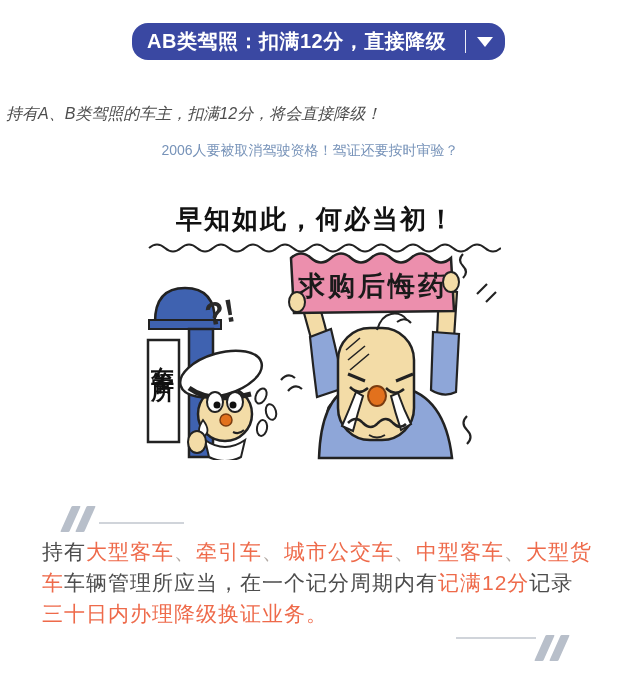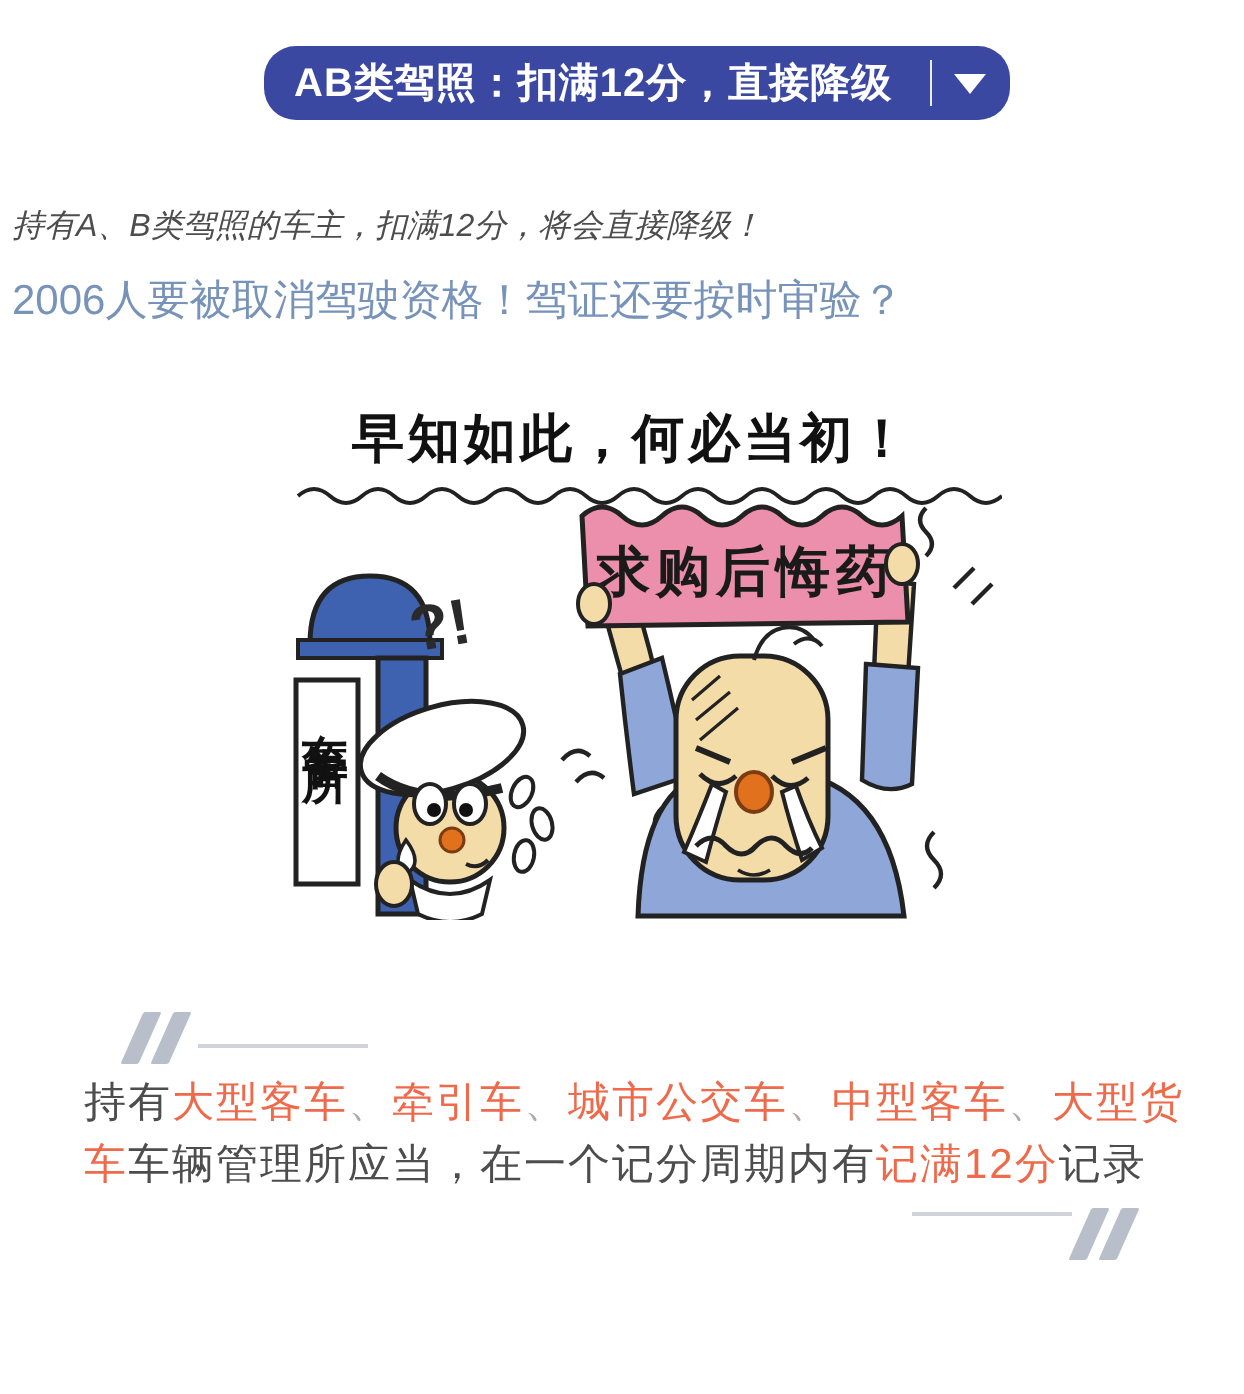--- a/index.html
+++ b/index.html
@@ -16,21 +16,21 @@
     border-radius:16px;
     color:#fff; font-weight:bold; font-size:20px;
     padding:0 12px 0 15px;
     cursor:pointer;
   }
   .banner-label { flex:1; letter-spacing:.5px; white-space:nowrap; }
   .banner-divider { width:1px; height:23px; background:rgba(255,255,255,.9); margin:0 11px 0 4px; flex:none; }
   .banner-caret { width:0; height:0; border-left:8px solid transparent; border-right:8px solid transparent; border-top:10px solid #fff; flex:none; }
 
   .intro1 { margin:41px 8px 0 6px; font-size:16px; line-height:25px; color:var(--dark,#4d4d4d); white-space:nowrap;font-style:italic; }
-  .intro2 { margin:12px 8px 0 6px; font-size:21px; line-height:25px; color:var(--steel,#7793b9); white-space:nowrap; }
+  .intro2 { margin:12px 8px 0 6px; font-size:14px; line-height:25px; color:var(--steel,#7793b9); white-space:nowrap;text-align:center; }
 
   svg.cartoon { display:block; margin:27px 0 0 145px; }
 
   .quote-open { display:flex; align-items:flex-start; margin:46px 0 0 66px; height:28px; }
   .qbar { display:inline-block; width:9px; height:26px; background:var(--mark,#b8bfca); transform:skewX(-24deg); margin-right:6px; border-radius:1px; }
   .qline { display:inline-block; width:85px; height:2px; background:var(--qline,#d0d4da); margin-top:16px; margin-left:3px; }
 
   .quote-lines { margin:2px 4px 0 42px; font-size:21px; line-height:31px; letter-spacing:1px; white-space:nowrap; }
   .seg-dark { color:var(--dark,#4d4d4d); }
   .seg-hl   { color:var(--hl,#ee6a4a); }
@@ -129,19 +129,20 @@
 
 <div>
   <div class="quote-open">
     <span class="qbar"></span>
     <span class="qbar"></span>
     <span class="qline"></span>
   </div>
   <div class="quote-lines">
     <div class="qtext"><span class="seg-dark">持有</span><span class="seg-hl">大型客车</span><span class="seg-sep">、</span><span class="seg-hl">牵引车</span><span class="seg-sep">、</span><span class="seg-hl">城市公交车</span><span class="seg-sep">、</span><span class="seg-hl">中型客车</span><span class="seg-sep">、</span><span class="seg-hl">大型货</span></div>
     <div class="qtext"><span class="seg-hl">车</span><span class="seg-dark">车辆管理所应当，在一个记分周期内有</span><span class="seg-hl">记满12分</span><span class="seg-dark">记录</span></div>
+    <div class="qtext"><span class="seg-hl">三十日内办理降级换证业务。</span></div>
   </div>
   <div class="quote-close">
     <span class="qline"></span>
     <span class="qbar"></span>
     <span class="qbar"></span>
   </div>
 </div>
 
 </body></html>

